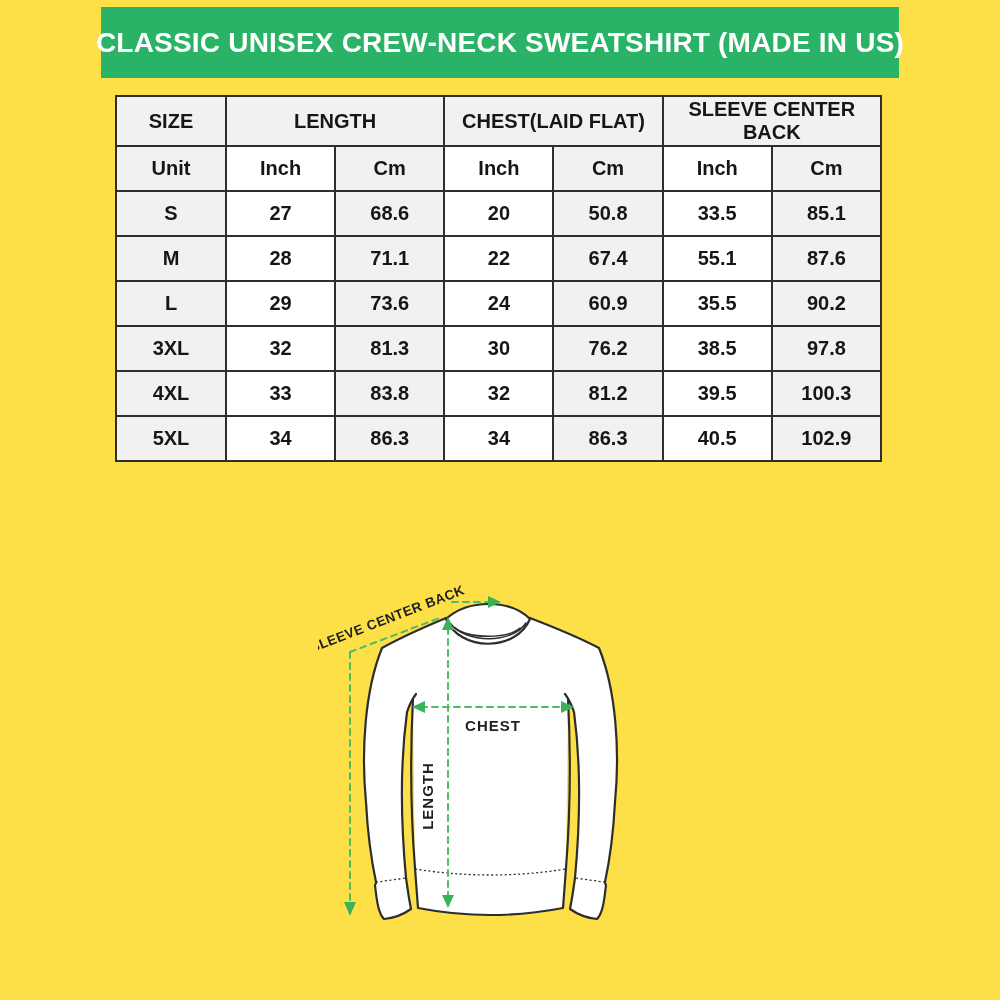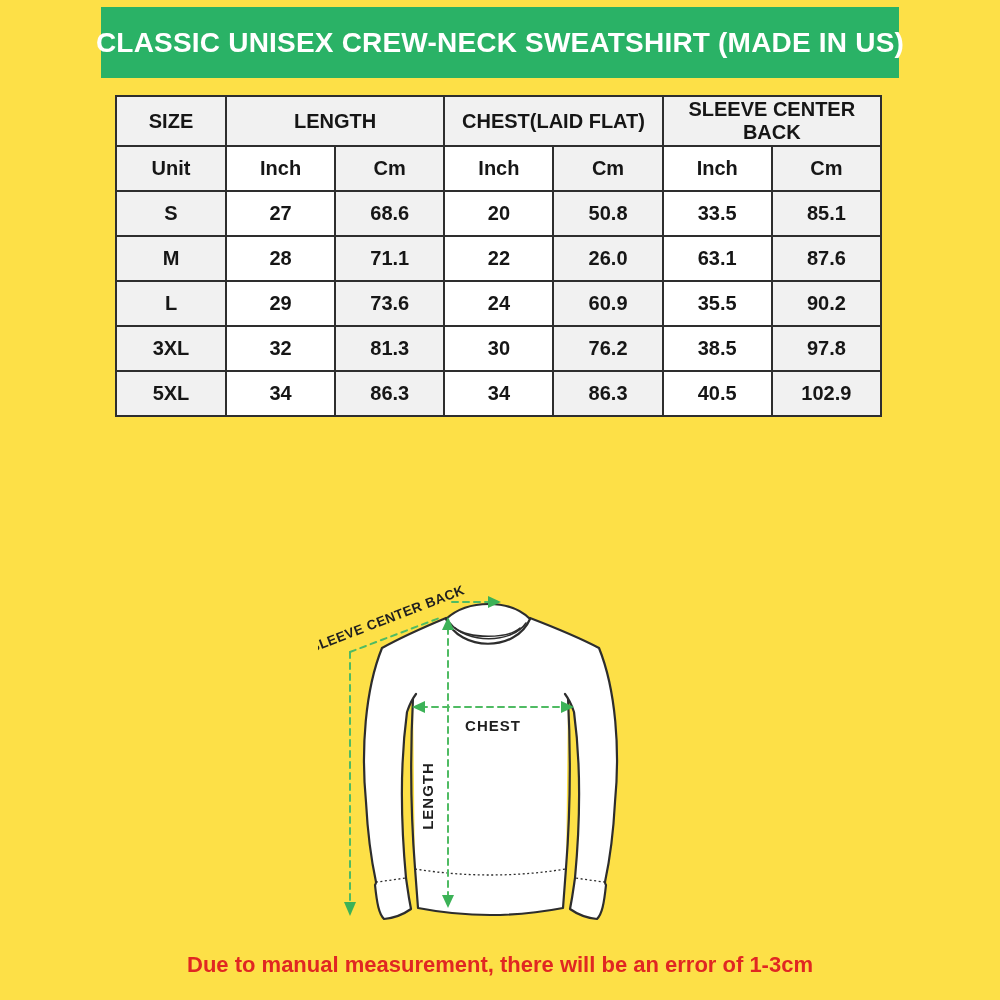--- a/index.html
+++ b/index.html
@@ -93,41 +93,50 @@
         <td class="w">20</td>
         <td class="g">50.8</td>
         <td class="w">33.5</td>
         <td class="g">85.1</td>
       </tr>
       <tr>
         <td class="g">M</td>
         <td class="w">28</td>
         <td class="g">71.1</td>
         <td class="w">22</td>
-        <td class="g">26.0</td>
-        <td class="w">63.1</td>
+        <td class="g">67.4</td>
+        <td class="w">55.1</td>
         <td class="g">87.6</td>
       </tr>
       <tr>
         <td class="g">L</td>
         <td class="w">29</td>
         <td class="g">73.6</td>
         <td class="w">24</td>
         <td class="g">60.9</td>
         <td class="w">35.5</td>
         <td class="g">90.2</td>
       </tr>
       <tr>
         <td class="g">3XL</td>
         <td class="w">32</td>
         <td class="g">81.3</td>
         <td class="w">30</td>
         <td class="g">76.2</td>
         <td class="w">38.5</td>
         <td class="g">97.8</td>
+      </tr>
+      <tr>
+        <td class="g">4XL</td>
+        <td class="w">33</td>
+        <td class="g">83.8</td>
+        <td class="w">32</td>
+        <td class="g">81.2</td>
+        <td class="w">39.5</td>
+        <td class="g">100.3</td>
       </tr>
       <tr>
         <td class="g">5XL</td>
         <td class="w">34</td>
         <td class="g">86.3</td>
         <td class="w">34</td>
         <td class="g">86.3</td>
         <td class="w">40.5</td>
         <td class="g">102.9</td>
       </tr>
@@ -170,15 +179,14 @@
 
     <path class="measure" d="M103,135 L247,135"></path>
     <polygon class="arrow" points="94,135 107,129 107,141"></polygon>
     <polygon class="arrow" points="256,135 243,129 243,141"></polygon>
 
     <text class="dlabel" transform="translate(71,51) rotate(-21)" text-anchor="middle" style="font-size:13.5px; letter-spacing:0.5px">SLEEVE CENTER BACK</text>
     <text class="dlabel" x="175" y="159" text-anchor="middle" style="font-size:15px; letter-spacing:1px">CHEST</text>
     <text class="dlabel" transform="translate(115,224) rotate(-90)" text-anchor="middle" style="font-size:15px; letter-spacing:1px">LENGTH</text>
   </svg>
 
-  <div class="footnote">Due to manual measurement, there will be an error of 1-3cm</div>
 
 </div>
 
 </body></html>

